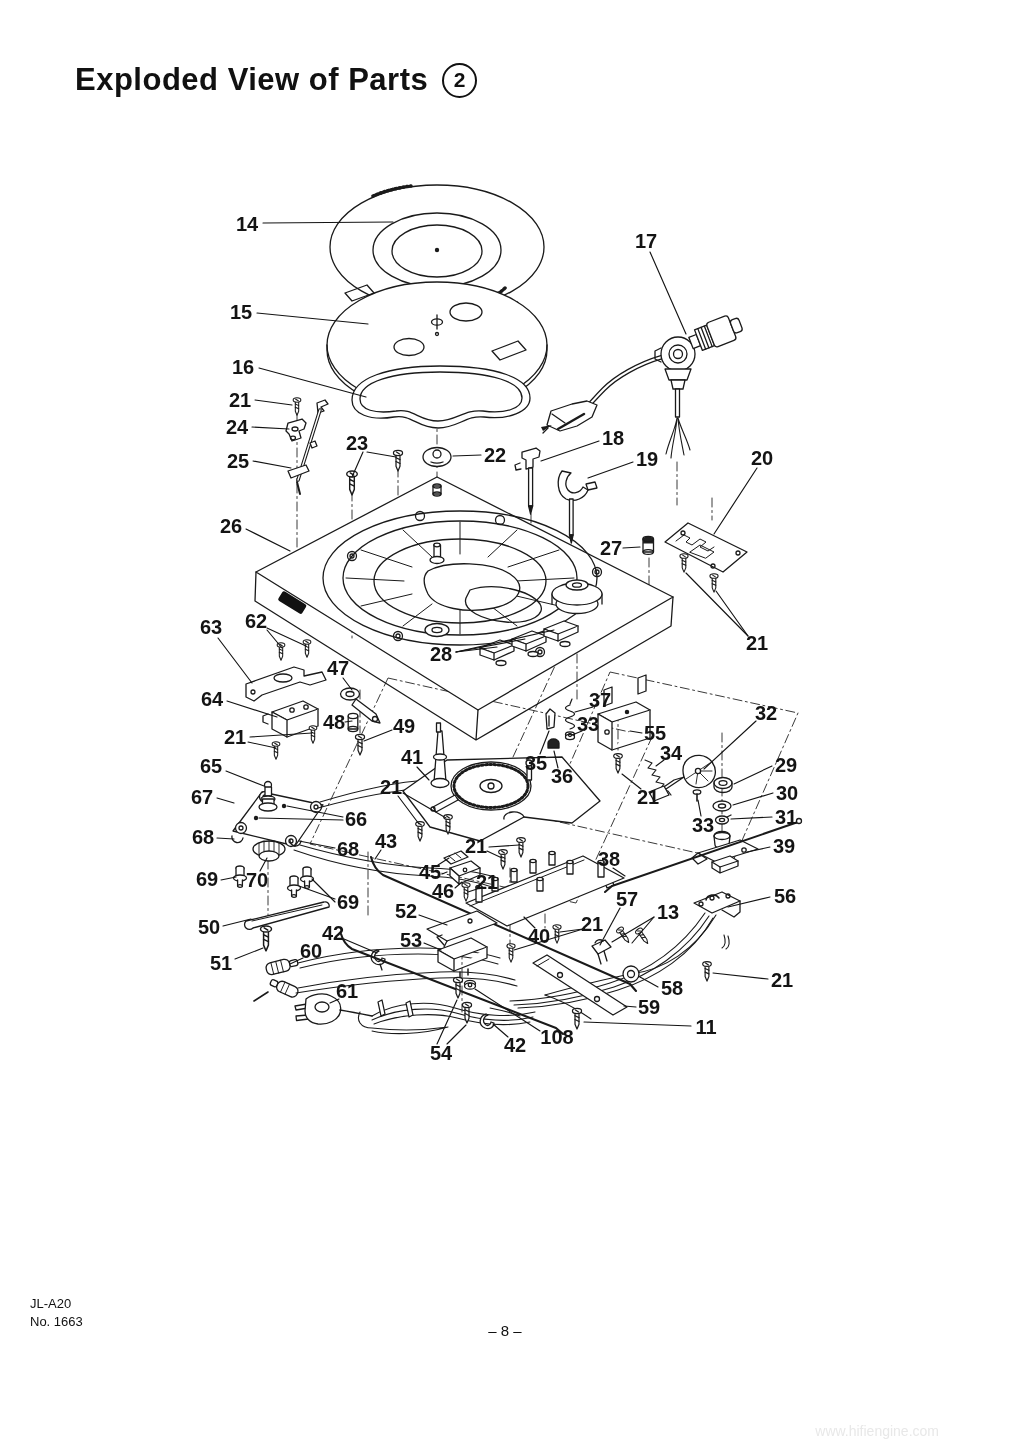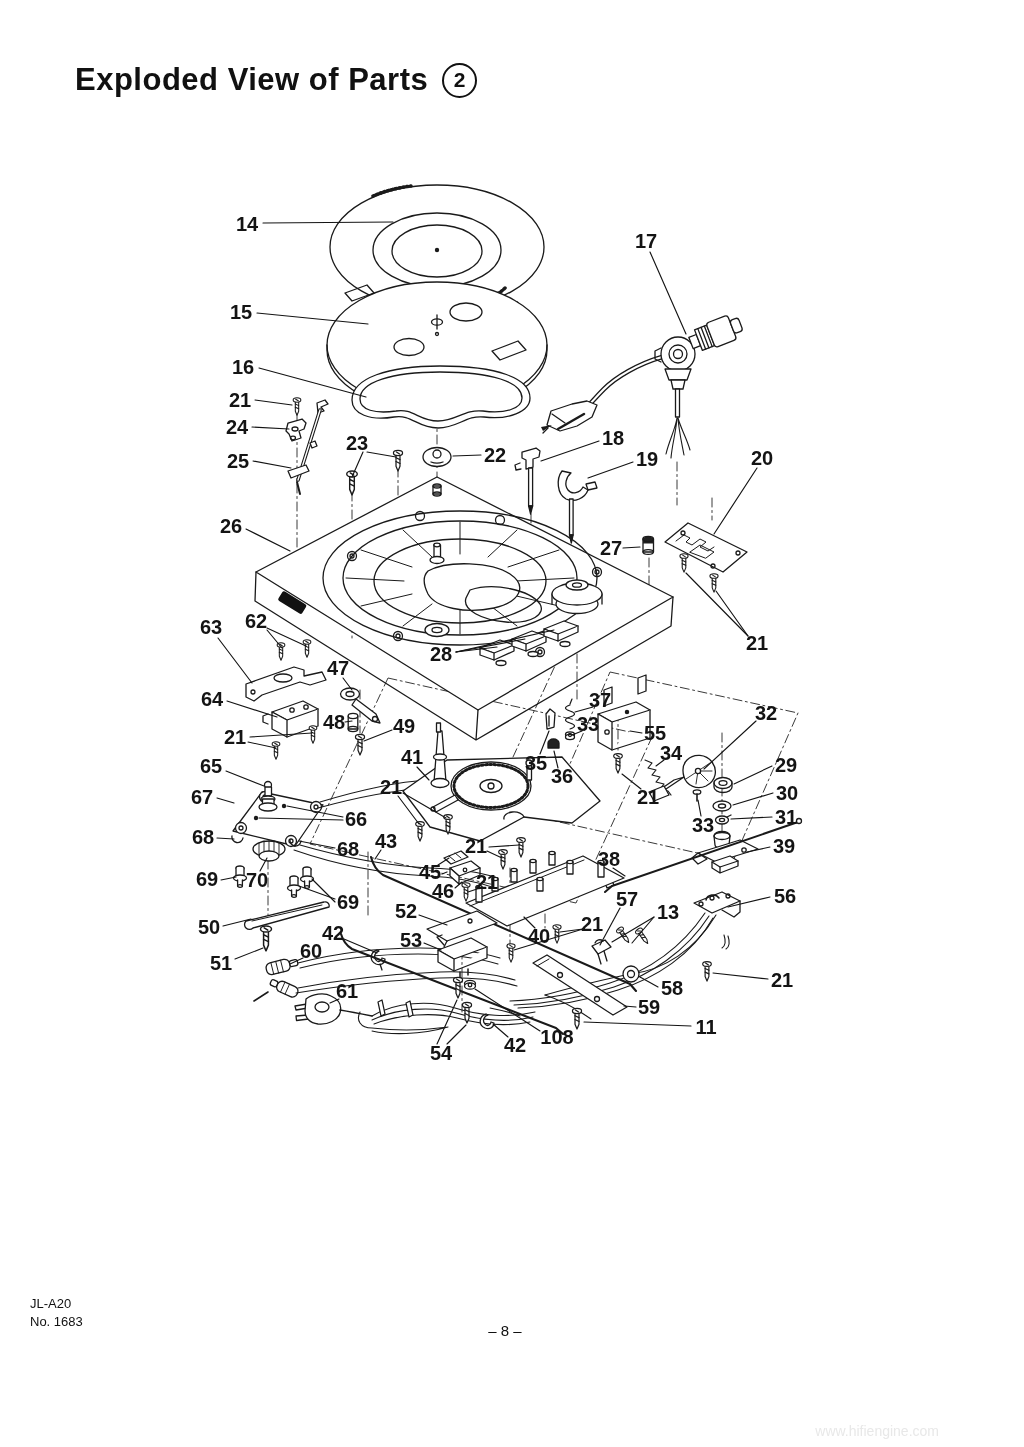--- a/index.html
+++ b/index.html
@@ -667,18 +667,18 @@
           <text x="476" y="846" class="part-label" text-anchor="middle" dominant-baseline="central">21</text>
           <text x="487" y="882" class="part-label" text-anchor="middle" dominant-baseline="central">21</text>
         </g>
     </g>
   </svg>
 
   <div id="figcap"></div>
 
   <div id="docid">
     <div>JL-A20</div>
-    <div>No. 1683</div>
+    <div>No. 1663</div>
   </div>
 
   <div id="pageno">– 8 –</div>
   <div id="wm">www.hifiengine.com</div>
 </div>
 
 </body></html>

